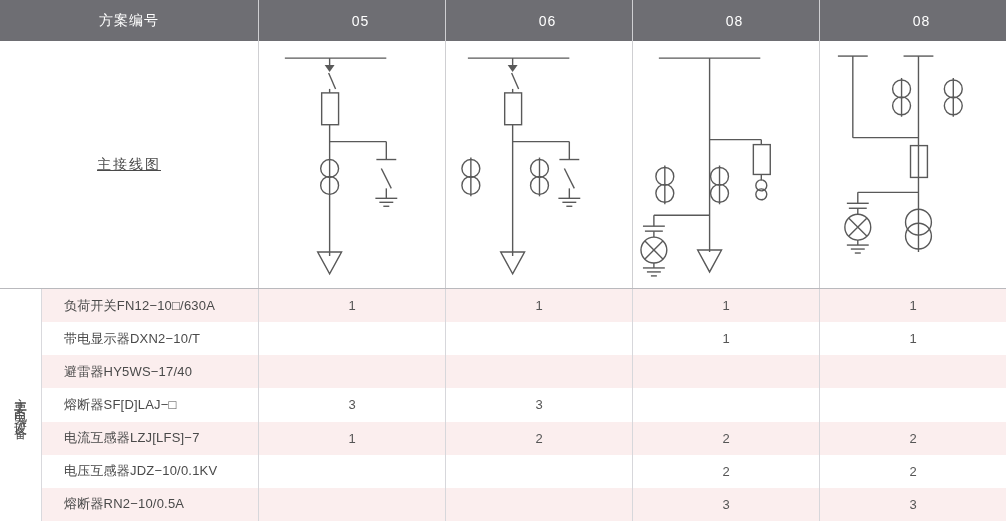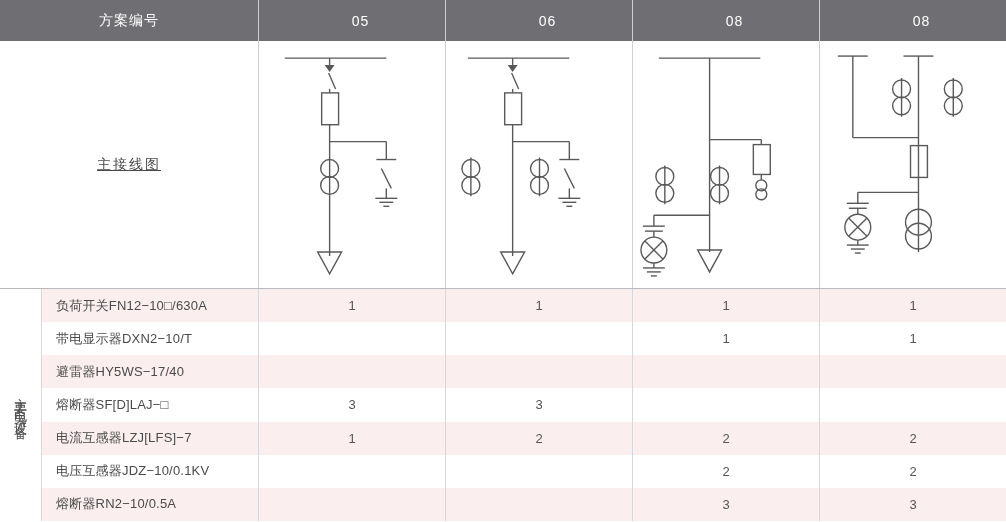--- a/index.html
+++ b/index.html
@@ -44,21 +44,21 @@
   }
   .vlabel span{
     writing-mode:vertical-rl;text-orientation:upright;
     font-size:13px;letter-spacing:6px;color:#4a4a4a;line-height:1;
   }
   .rows{flex:1;display:flex;flex-direction:column;}
   .row{display:flex;flex:1;min-height:0;box-sizing:border-box;}
   .row.alt{background:#fbeeee;}
   .row .rname{
     width:216px;display:flex;align-items:center;
-    padding-left:14px;font-size:13px;color:#4a4a4a;box-sizing:border-box;
+    padding-left:22px;font-size:13px;color:#4a4a4a;box-sizing:border-box;
     letter-spacing:0.2px;
   }
   .row .rv{
     flex:1;display:flex;align-items:center;justify-content:center;
     font-size:13px;color:#555;border-left:1px solid #d7d7db;box-sizing:border-box;
   }
 </style>
 </head>
 <body>
 

